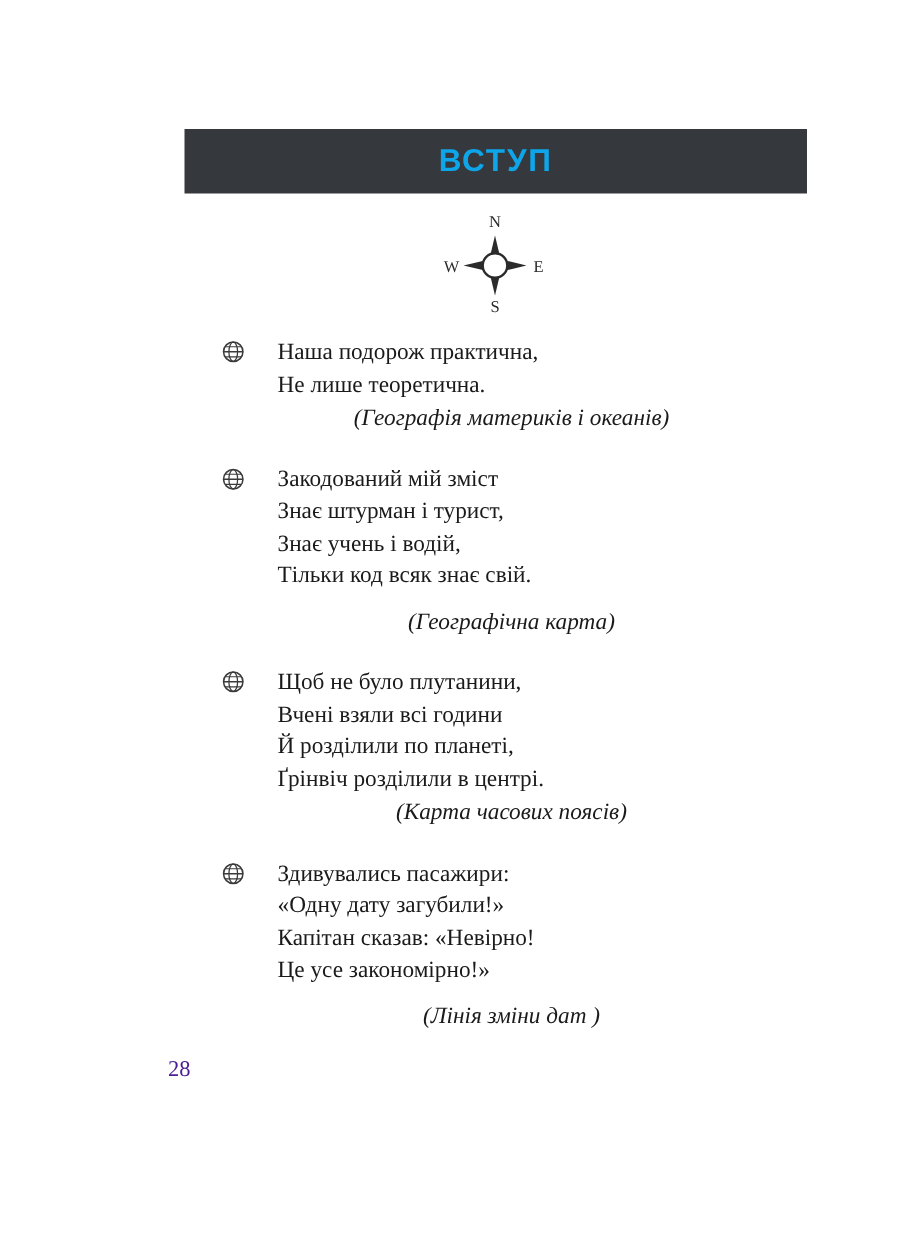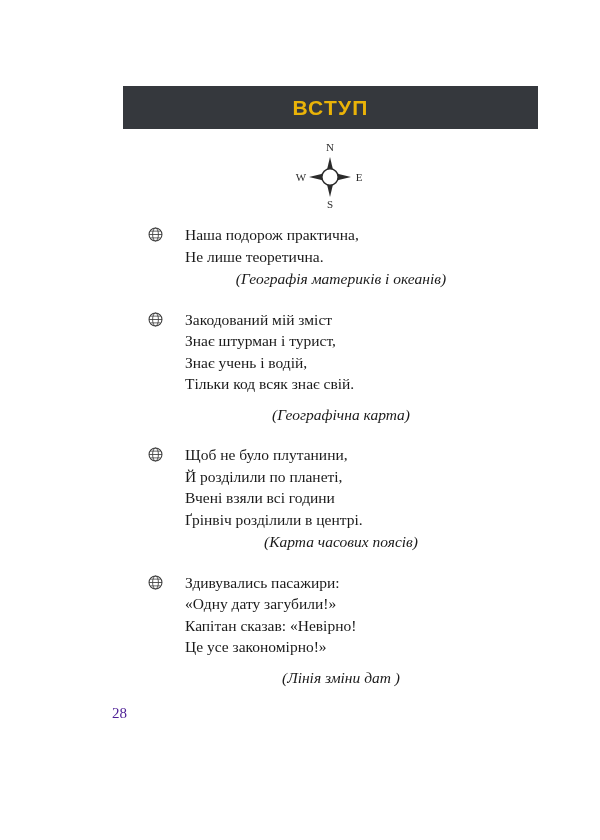--- a/index.html
+++ b/index.html
@@ -34,21 +34,21 @@
     background: #35383d;
     display: flex;
     align-items: center;
     justify-content: center;
   }
   .header-title {
     font-family: "Liberation Sans", "DejaVu Sans", sans-serif;
     font-weight: bold;
     font-size: 21px;
     letter-spacing: 1.2px;
-    color: #eab308;
+    color: #0ea5e9;
     line-height: 1;
   }
 
   
   .compass-wrap {
     position: absolute;
     left: 291px;
     top: 139px;
     width: 78px;
     height: 70px;
@@ -191,22 +191,22 @@
         <svg viewBox="0 0 16 16" xmlns="http://www.w3.org/2000/svg">
           <circle cx="8" cy="8" r="6.9" fill="none" stroke="#3a3a3a" stroke-width="1.1"></circle>
           <ellipse cx="8" cy="8" rx="3.1" ry="6.9" fill="none" stroke="#3a3a3a" stroke-width="0.9"></ellipse>
           <line x1="1.1" y1="8" x2="14.9" y2="8" stroke="#3a3a3a" stroke-width="0.9"></line>
           <line x1="2.5" y1="4.4" x2="13.5" y2="4.4" stroke="#3a3a3a" stroke-width="0.8"></line>
           <line x1="2.5" y1="11.6" x2="13.5" y2="11.6" stroke="#3a3a3a" stroke-width="0.8"></line>
         </svg>
       </span>
       <div class="verse-lines">
         <div class="verse-line">Щоб не було плутанини,</div>
+        <div class="verse-line">Вчені взяли всі години</div>
         <div class="verse-line">Й розділили по планеті,</div>
-        <div class="verse-line">Вчені взяли всі години</div>
         <div class="verse-line">Ґрінвіч розділили в центрі.</div>
       </div>
       <div class="attribution attr-gap-3">(Карта часових поясів)</div>
     </div>
 
     <div class="stanza">
       <span class="bullet-icon">
         <svg viewBox="0 0 16 16" xmlns="http://www.w3.org/2000/svg">
           <circle cx="8" cy="8" r="6.9" fill="none" stroke="#3a3a3a" stroke-width="1.1"></circle>
           <ellipse cx="8" cy="8" rx="3.1" ry="6.9" fill="none" stroke="#3a3a3a" stroke-width="0.9"></ellipse>

